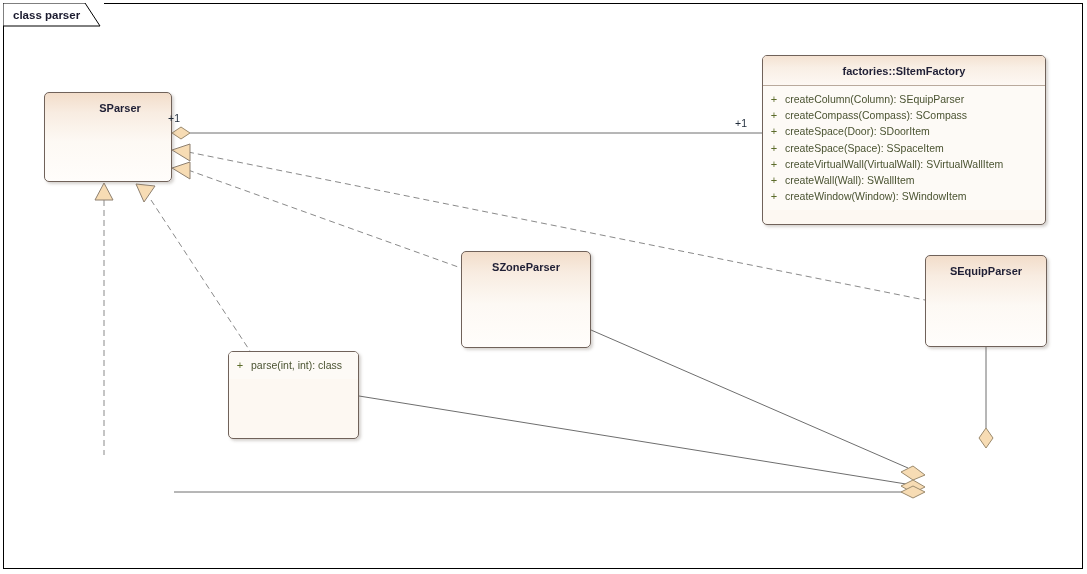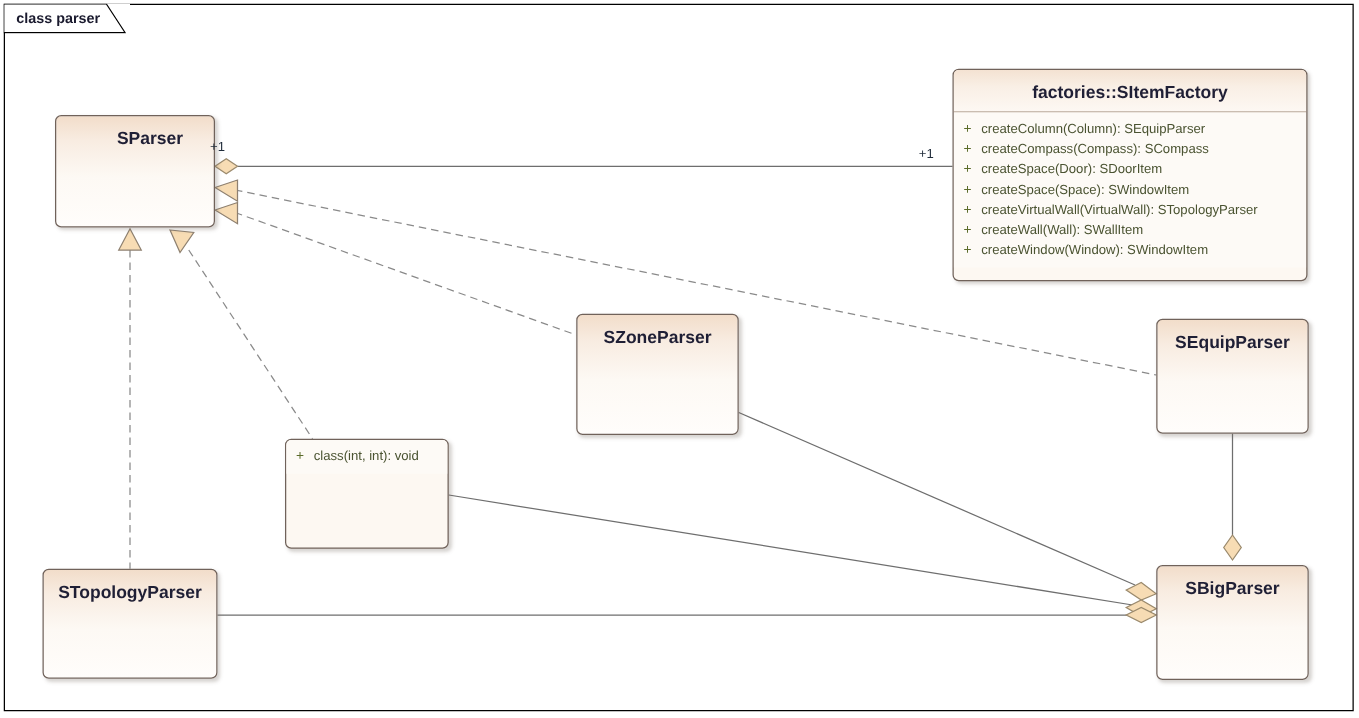--- a/index.html
+++ b/index.html
@@ -62,21 +62,21 @@
     border-radius: 5px;
     background: linear-gradient(to bottom, #f2ddca 0%, #f8ece1 22%, #fdf9f4 55%, #fffdfb 100%);
     box-shadow: 2px 2px 3px rgba(120,110,100,0.30);
     overflow: hidden;
   }
   .uml-class.compart {
     background: #fdf8f2;
   }
   .uml-header {
     text-align: center;
-    font-size: 14px;
+    font-size: 11px;
     font-weight: bold;
     color: #1f1f35;
     padding: 9px 6px 8px 6px;
     white-space: nowrap;
   }
   .uml-header.with-line {
     background: linear-gradient(to bottom, #f4e2d2 0%, #f9efe5 40%, #fdf8f3 100%);
     border-bottom: 1px solid #b9a99c;
   }
   .uml-body {
@@ -198,25 +198,25 @@
       <div class="uml-feature">
         <span class="uml-vis">+</span>
         <span class="uml-sig">createCompass(Compass): SCompass</span>
       </div>
       <div class="uml-feature">
         <span class="uml-vis">+</span>
         <span class="uml-sig">createSpace(Door): SDoorItem</span>
       </div>
       <div class="uml-feature">
         <span class="uml-vis">+</span>
-        <span class="uml-sig">createSpace(Space): SWindowItem</span>
-      </div>
-      <div class="uml-feature">
-        <span class="uml-vis">+</span>
-        <span class="uml-sig">createVirtualWall(VirtualWall): STopologyParser</span>
+        <span class="uml-sig">createSpace(Space): SSpaceItem</span>
+      </div>
+      <div class="uml-feature">
+        <span class="uml-vis">+</span>
+        <span class="uml-sig">createVirtualWall(VirtualWall): SVirtualWallItem</span>
       </div>
       <div class="uml-feature">
         <span class="uml-vis">+</span>
         <span class="uml-sig">createWall(Wall): SWallItem</span>
       </div>
       <div class="uml-feature">
         <span class="uml-vis">+</span>
         <span class="uml-sig">createWindow(Window): SWindowItem</span>
       </div>
     </div>
@@ -227,29 +227,23 @@
   </div>
 
   <div class="uml-class" style="left:925px; top:255px; width:122px; height:92px;">
     <div class="uml-header">SEquipParser</div>
   </div>
 
   <div class="uml-class compart" style="left:228px; top:351px; width:131px; height:88px;">
     <div class="uml-body">
       <div class="uml-feature">
         <span class="uml-vis">+</span>
-        <span class="uml-sig">class(int, int): void</span>
+        <span class="uml-sig">parse(int, int): class</span>
       </div>
     </div>
   </div>
 
-  <div class="uml-class" style="left:34px; top:455px; width:140px; height:88px;">
-    <div class="uml-header">STopologyParser</div>
-  </div>
-
-  <div class="uml-class" style="left:925px; top:452px; width:122px; height:92px;">
-    <div class="uml-header">SBigParser</div>
-  </div>
+
 
   <div class="mult" style="left:168px; top:112px;">+1</div>
   <div class="mult" style="left:735px; top:117px;">+1</div>
 
 </div>
 
 </body></html>

